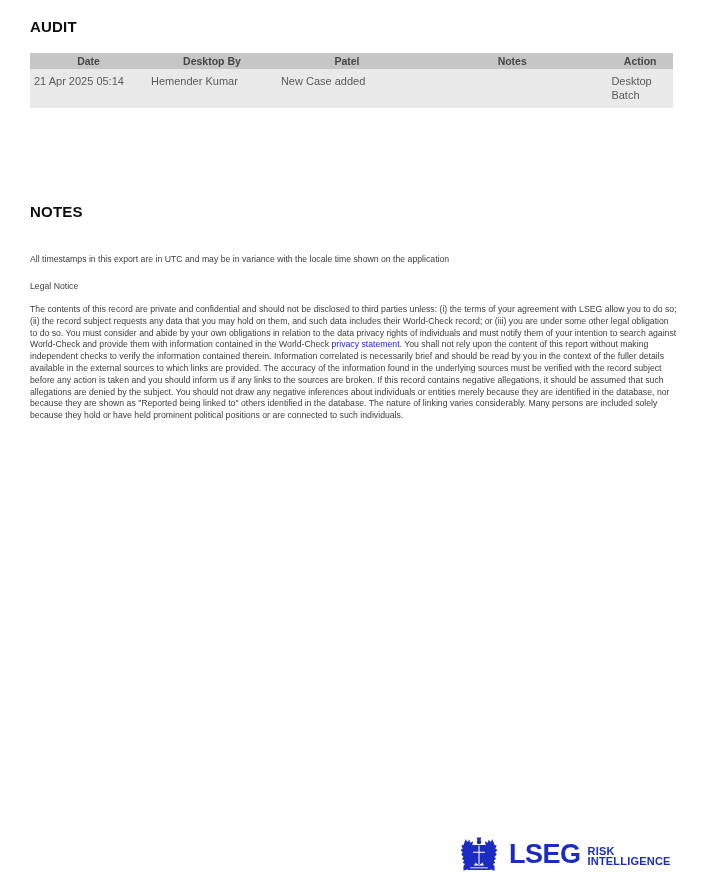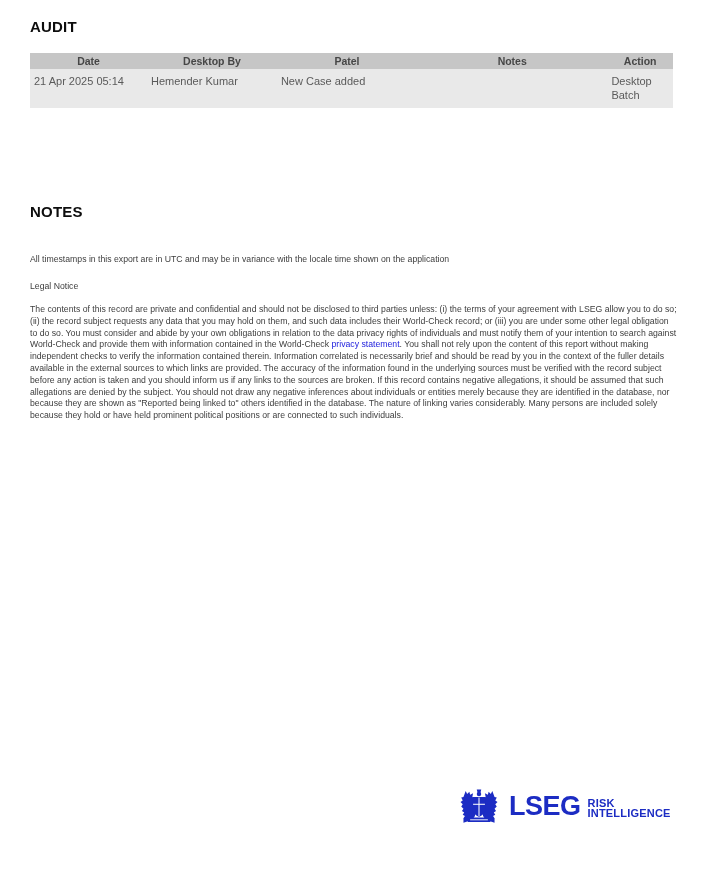--- a/index.html
+++ b/index.html
@@ -93,21 +93,21 @@
     color: #7f7f7f;
   }
   .print-info .value {
     font-size: 8.6px;
     color: #555555;
   }
 
   
   .logo {
     position: absolute;
-    top: 784px;
+    top: 832px;
     left: 456px;
     display: flex;
     align-items: center;
   }
   .logo-crest { width: 46px; height: 37px; }
   .logo-wordmark {
     font-size: 27px;
     font-weight: bold;
     letter-spacing: -0.5px;
     margin-left: 7px;

